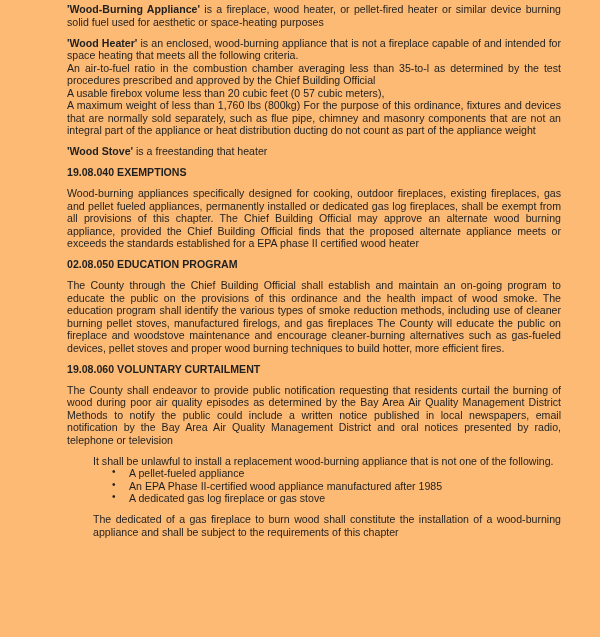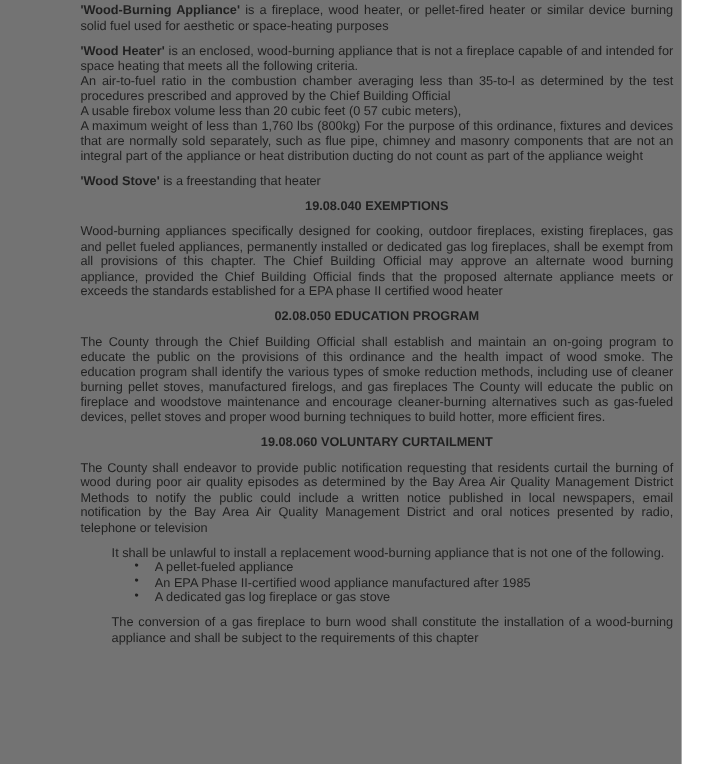--- a/index.html
+++ b/index.html
@@ -1,35 +1,34 @@
 <!DOCTYPE html>
 <html><head>
 <meta charset="utf-8">
 <style>
   html,body{margin:0;padding:0;background:#ffffff;}
   .page{
     position:relative;
-    width:548px;height:637px;
-    background:#737373;
+    width:600px;height:637px;
+    background:#fdba74;
     overflow:hidden;
     font-family:"Liberation Sans",sans-serif;
     color:#1f1f1f;
-    padding-left:20px;
   }
   .content{
     position:absolute;
     left:67px;top:3px;width:494px;
     font-size:10.6px;
     line-height:12.5px;
   }
   .para{margin:0 0 8.5px 0;text-align:justify;}
   .para.no-gap{margin-bottom:0;margin-left:26px;}
   .block{margin:0 0 8.5px 0;}
   .line{margin:0;text-align:justify;}
-  .heading{margin:0 0 8.5px 0;font-weight:bold;text-align:center;}
+  .heading{margin:0 0 8.5px 0;font-weight:bold;text-align:left;}
   b{font-weight:bold;}
   ul.options{
     list-style:none;
     margin:0 0 8.5px 0;
     padding:0 0 0 62px;
   }
   ul.options li{
     position:relative;
     margin:0;
     text-align:left;
@@ -68,16 +67,16 @@
 
 
     <p class="para no-gap">It shall be unlawful to install a replacement wood-burning appliance that is not one of the following.</p>
 
     <ul class="options">
       <li><span class="bullet">•</span><span>A pellet-fueled appliance</span></li>
       <li><span class="bullet">•</span><span>An EPA Phase II-certified wood appliance manufactured after 1985</span></li>
       <li><span class="bullet">•</span><span>A dedicated gas log fireplace or gas stove</span></li>
     </ul>
 
-    <p class="para no-gap">The conversion of a gas fireplace to burn wood shall constitute the installation of a wood-burning appliance and shall be subject to the requirements of this chapter</p>
+    <p class="para no-gap">The dedicated of a gas fireplace to burn wood shall constitute the installation of a wood-burning appliance and shall be subject to the requirements of this chapter</p>
 
   </div>
 </div>
 
 </body></html>

